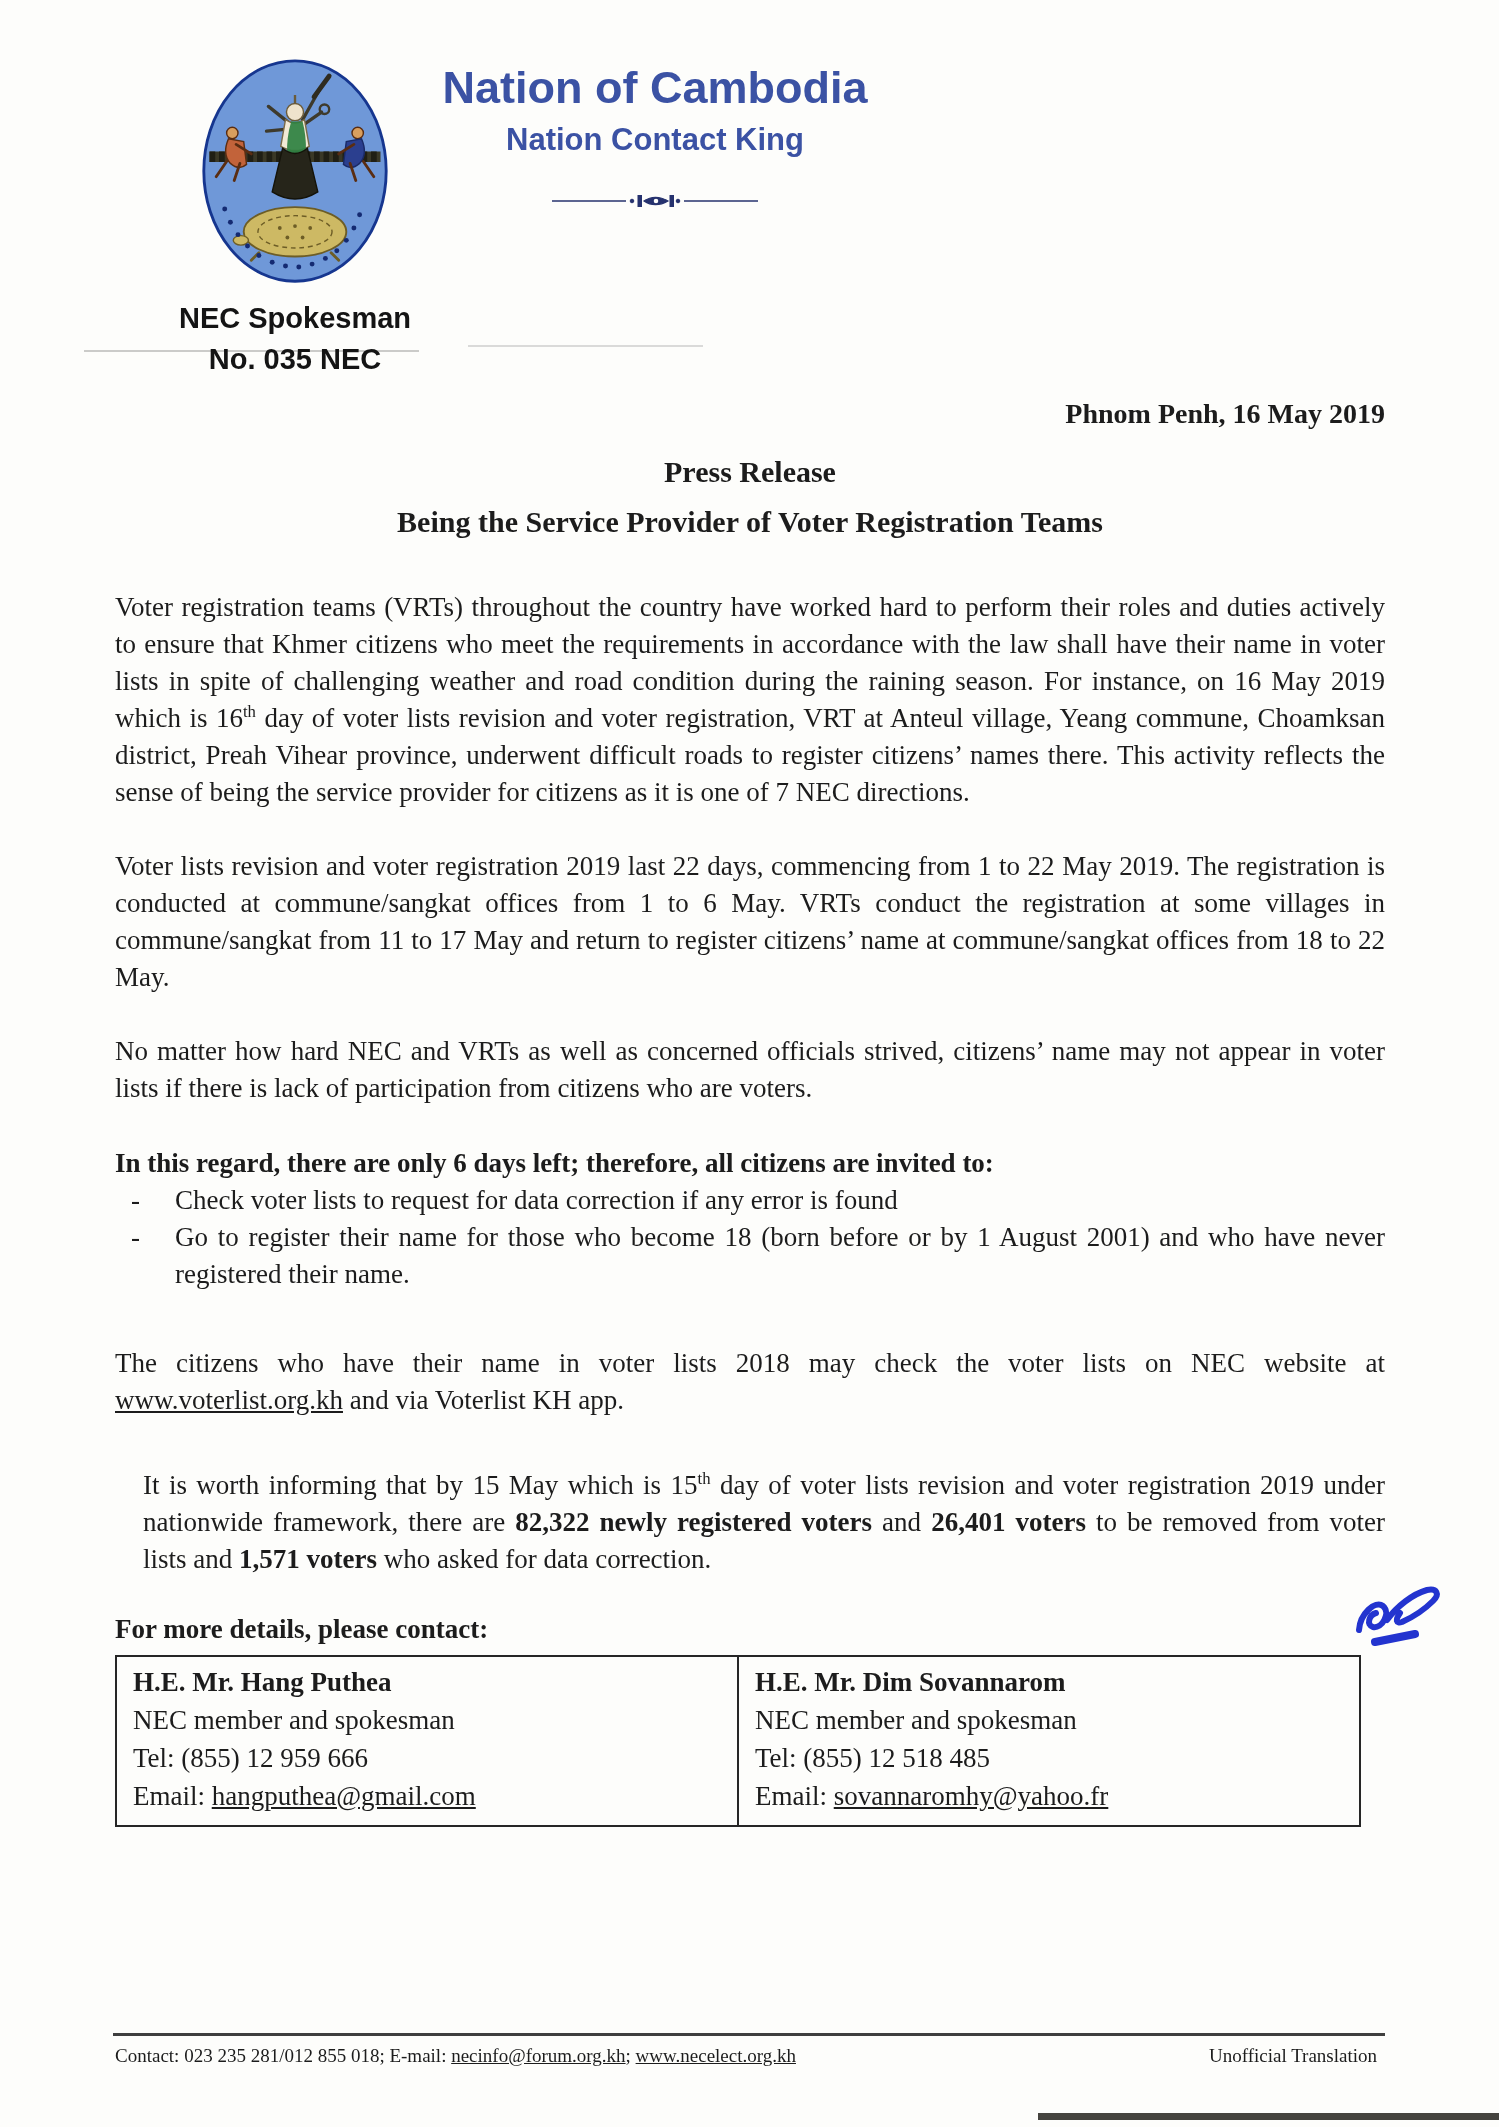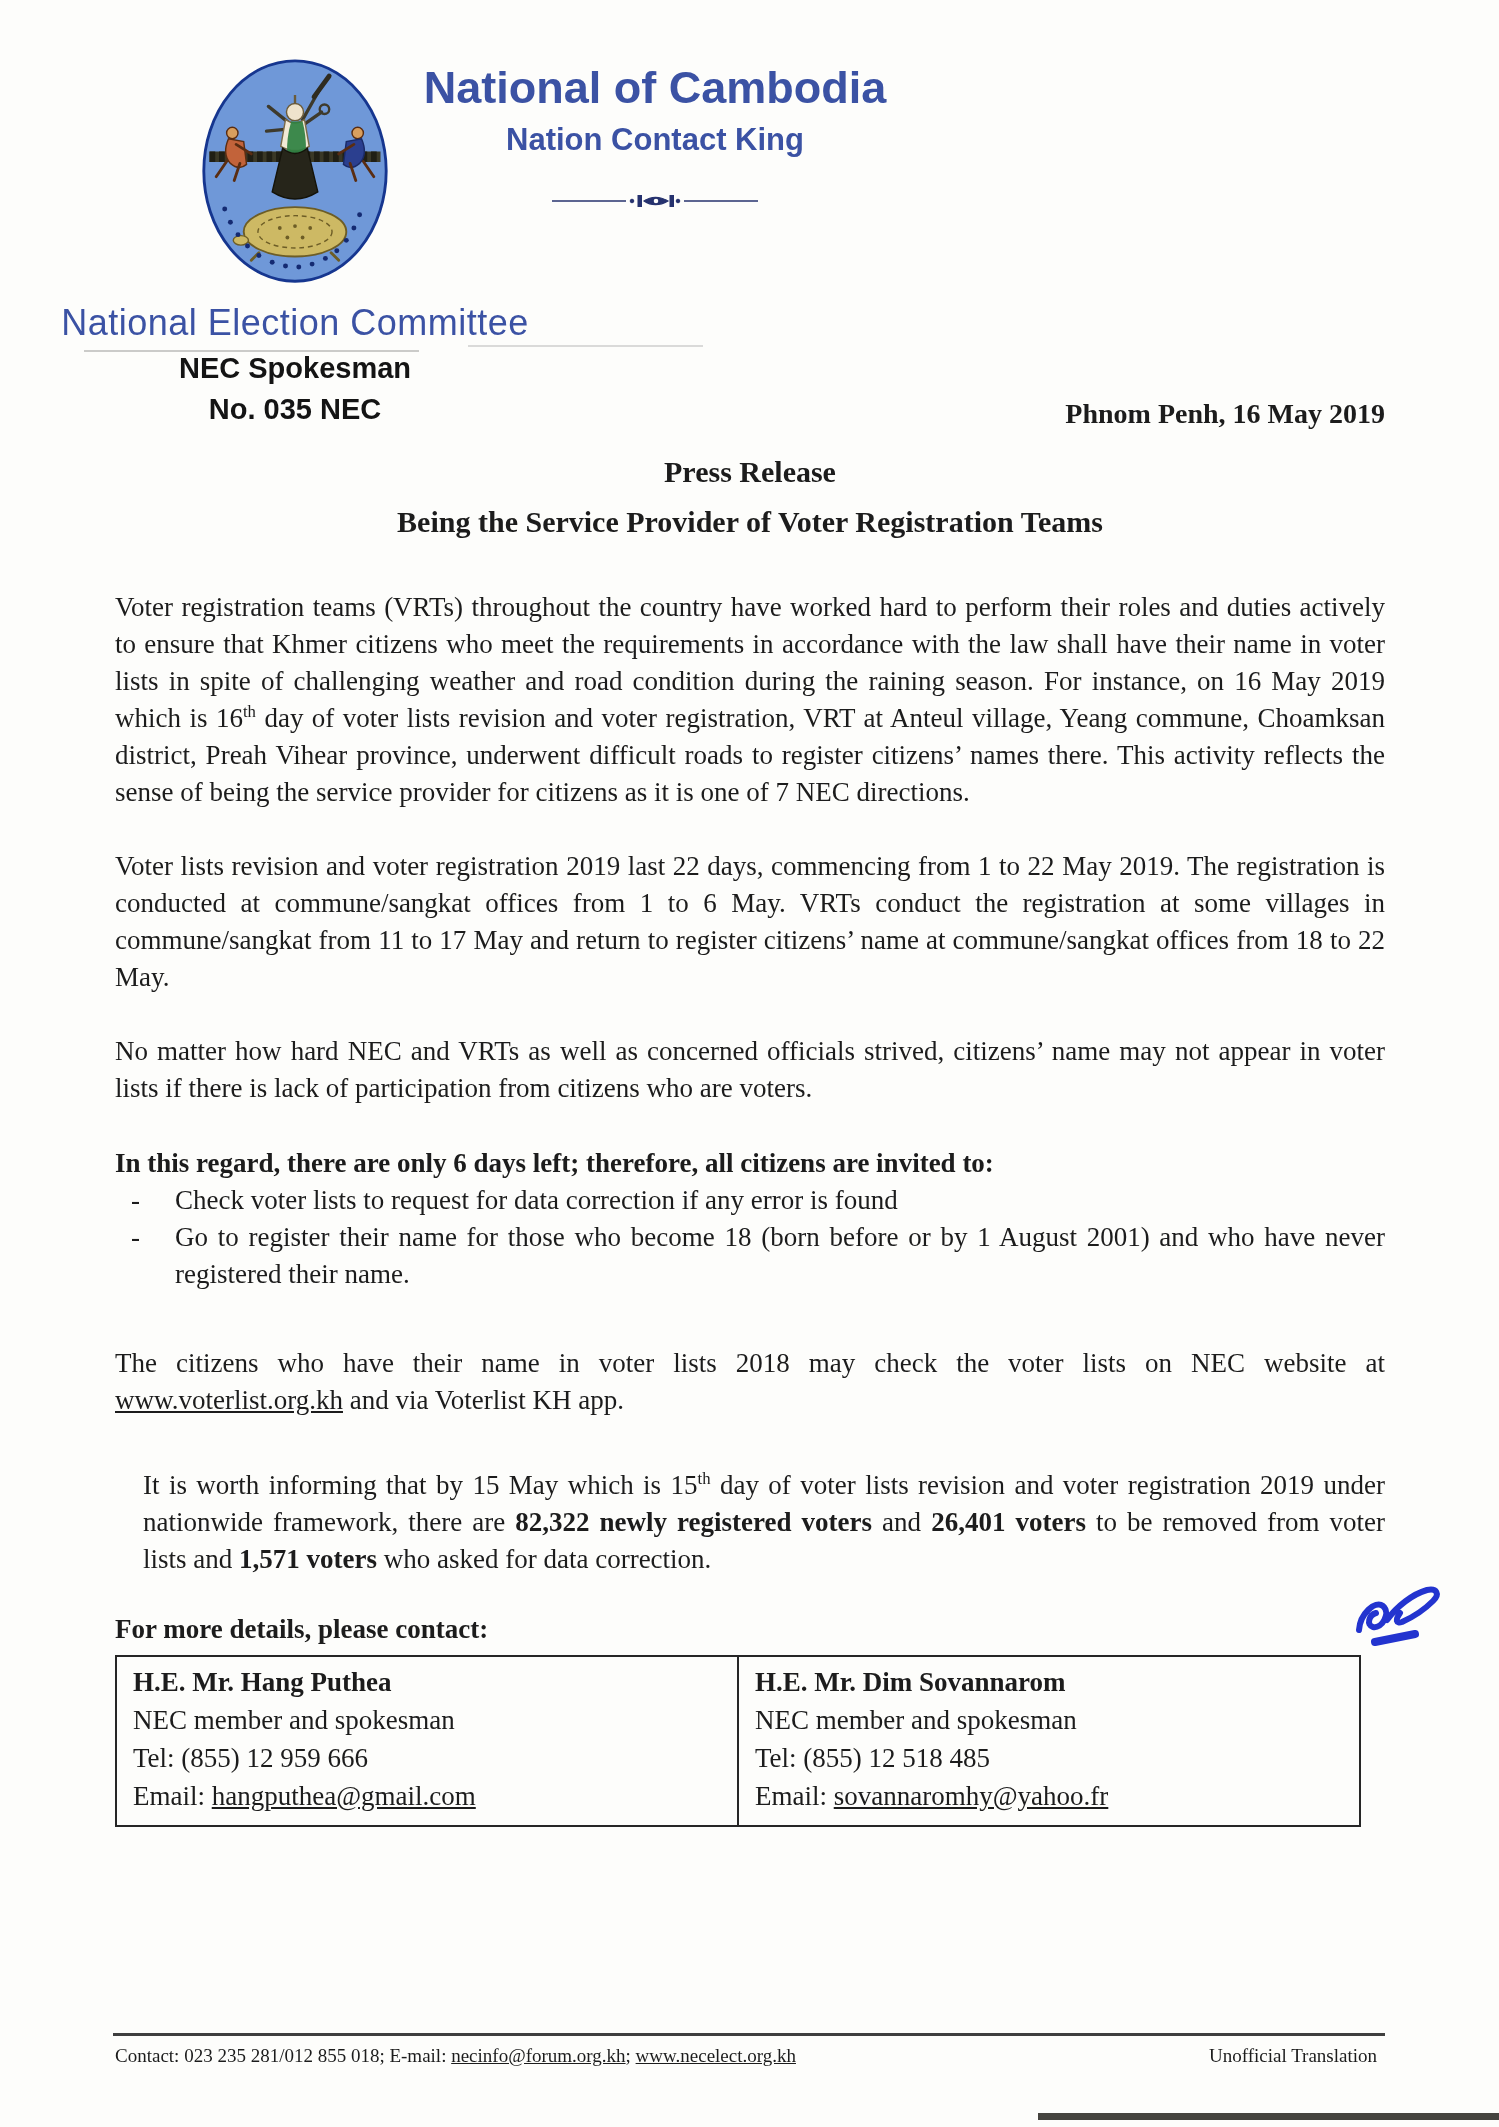--- a/index.html
+++ b/index.html
@@ -143,27 +143,26 @@
             <circle cx="104" cy="221" r="2.6"></circle>
             <circle cx="118" cy="218" r="2.6"></circle>
           <circle cx="132" cy="212" r="2.6"></circle>
             <circle cx="144" cy="204" r="2.6"></circle>
             <circle cx="154" cy="193" r="2.6"></circle>
           <circle cx="162" cy="180" r="2.6"></circle>
             <circle cx="168" cy="166" r="2.6"></circle>
         </g>
       </svg>
     </span>
-    <div class="org-name">National Election Committee</div>
     <div class="org-sub">NEC Spokesman</div>
     <div class="org-sub">No. 035 NEC</div>
   </div>
 
   <div class="kingdom-block">
-    <div class="kingdom-title">National of Cambodia</div>
+    <div class="kingdom-title">Nation of Cambodia</div>
     <div class="motto">Nation Contact King</div>
     <div class="ornament">
       <svg width="210" height="18" viewBox="0 0 210 18" aria-hidden="true">
         <g stroke="#26326e" fill="#26326e">
           <line x1="2" y1="9" x2="76" y2="9" stroke-width="1.6"></line>
           <line x1="134" y1="9" x2="208" y2="9" stroke-width="1.6"></line>
           <circle cx="82" cy="9" r="1.8"></circle>
           <rect x="88" y="3.5" width="3.5" height="11"></rect>
           <path d="M94 9 q11 -7.5 24 0 q-13 7.5 -24 0 z" stroke-width="1.2"></path>
           <circle cx="106" cy="9" r="3" fill="#fdfdfb" stroke-width="1.4"></circle>

